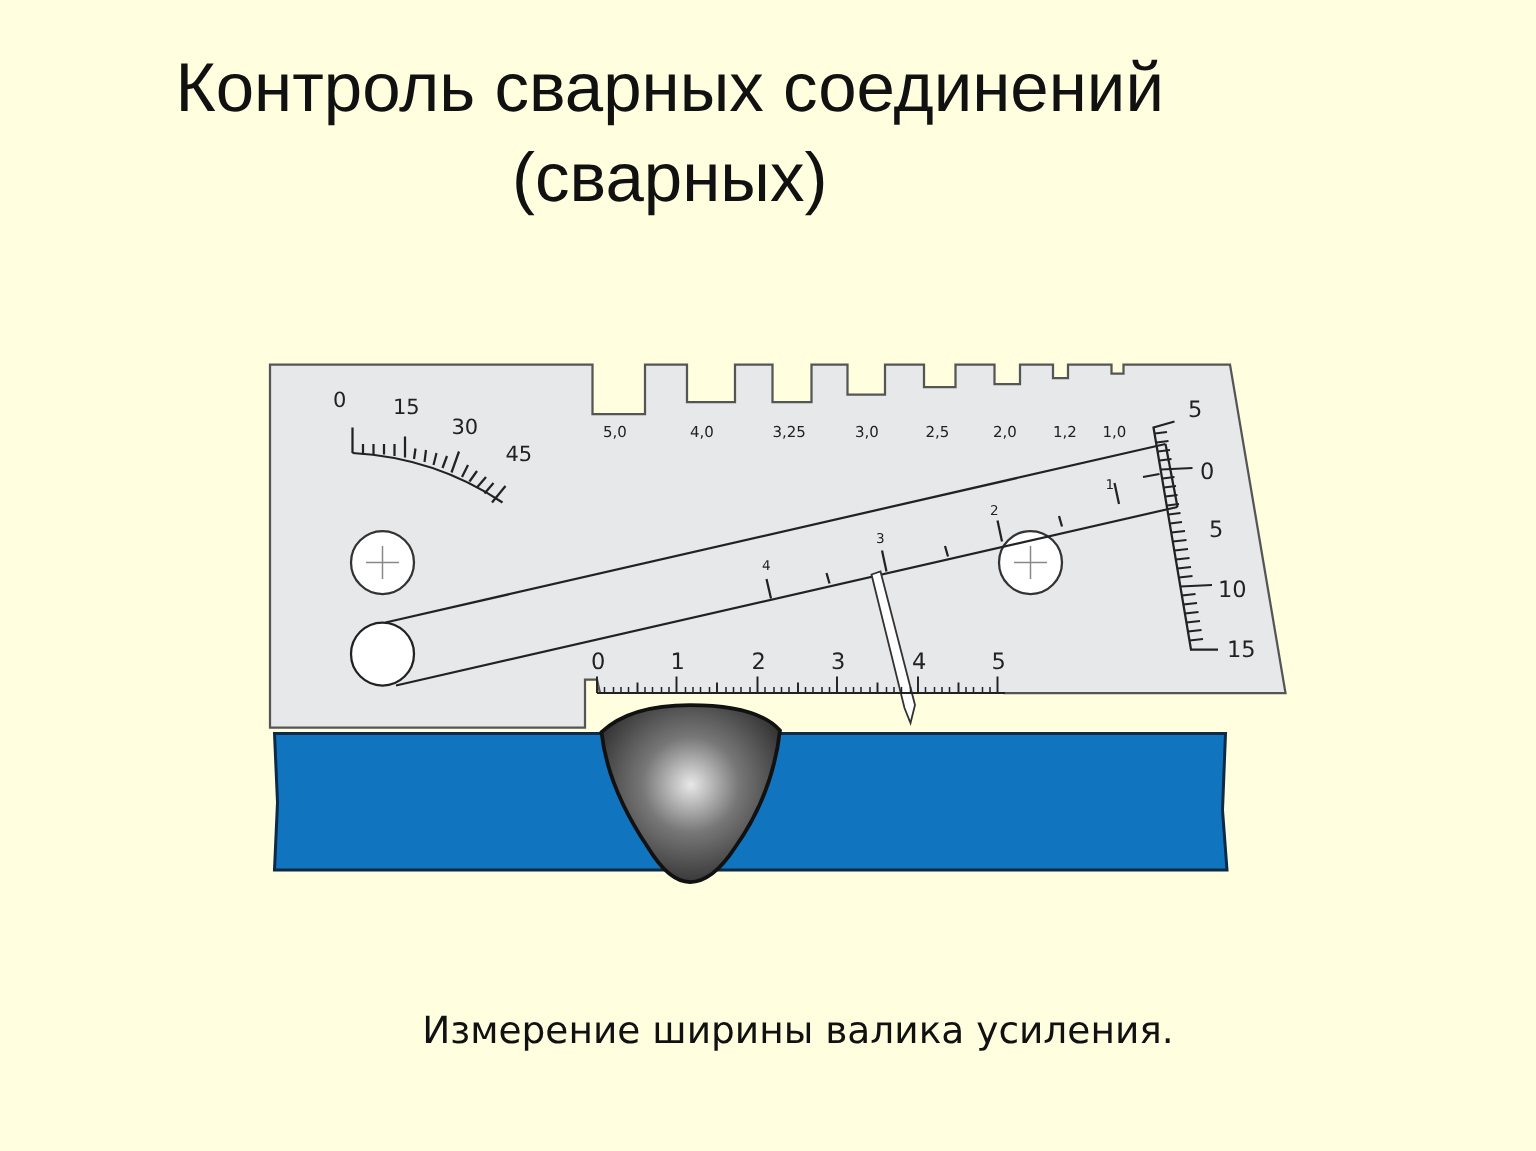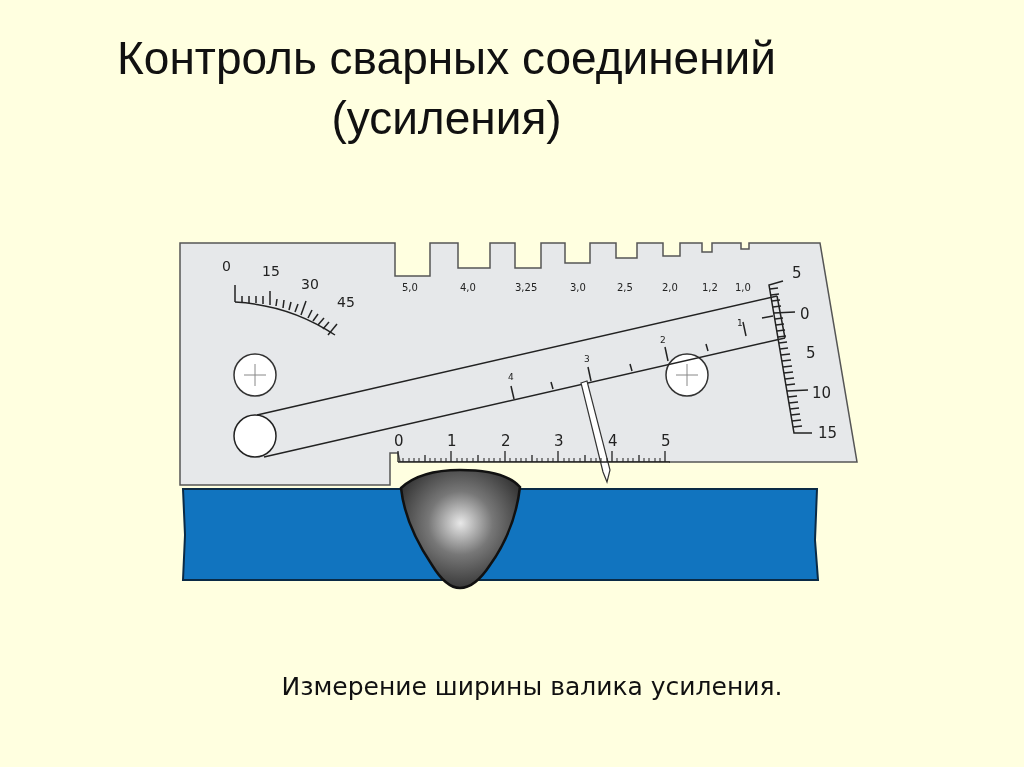--- a/index.html
+++ b/index.html
@@ -22,21 +22,21 @@
     font-family: "DejaVu Sans", sans-serif;
   }
   svg.diagram { position: absolute; left: 0; top: 0; }
   svg text { font-family: "DejaVu Sans", sans-serif; fill: #222; }
 </style>
 </head>
 <body>
 
 <div class="title">
   <div>Контроль сварных соединений</div>
-  <div>(усиления)</div>
+  <div>(сварных)</div>
 </div>
 
 <svg class="diagram" width="1024" height="767" viewBox="0 0 1024 767">
   <defs>
     <radialGradient id="weldGrad" cx="0.5" cy="0.45" r="0.6">
       <stop offset="0" stop-color="#e8e8e8"></stop>
       <stop offset="0.45" stop-color="#777"></stop>
       <stop offset="1" stop-color="#2e2e2e"></stop>
     </radialGradient>
   </defs>

